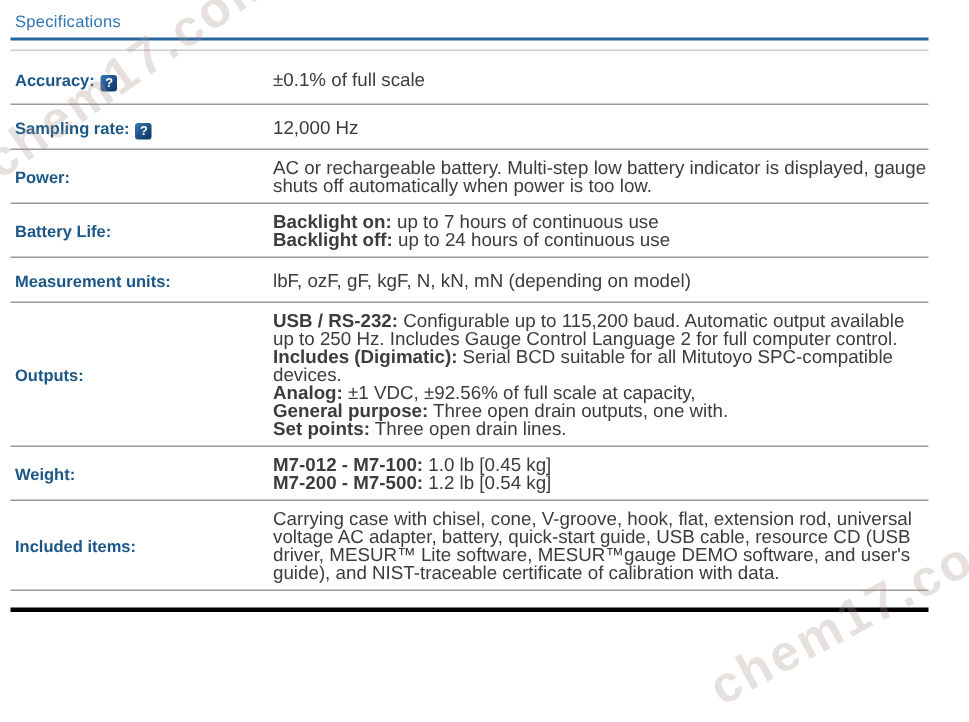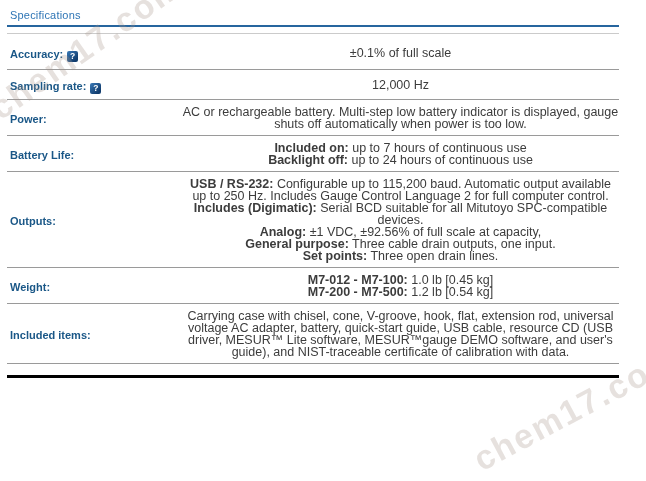--- a/index.html
+++ b/index.html
@@ -41,21 +41,21 @@
     display:inline;
   }
   .help{
     display:inline-flex;align-items:center;justify-content:center;
     width:11px;height:11px;margin-left:4px;vertical-align:-1px;
     background:linear-gradient(135deg,#3a7ab8 0%,#123d6e 80%);
     color:#ffffff;font-size:8.5px;font-weight:bold;border-radius:2px;
     cursor:pointer;
   }
   td.cell-value{color:#3c3c3c;font-size:12.5px;line-height:12px;}
-  .vpar{margin:0;padding:0;text-align:center;}
+  .vpar{margin:0;padding:0;}
   .vpar b{font-weight:bold;color:#3c3c3c;}
 
   
   .wm{
     position:absolute;pointer-events:none;white-space:nowrap;
     font-size:34px;font-weight:bold;letter-spacing:2px;
     color:rgba(166,146,136,0.28);
     z-index:5;
   }
   .wm1{left:-6px;top:92px;transform:rotate(-35deg);transform-origin:0 50%;}
@@ -84,31 +84,37 @@
         </tr>
         <tr>
           <td class="cell-label"><span class="lbl">Power:</span></td>
           <td class="cell-value">
             <div class="vpar"><span>AC or rechargeable battery. Multi-step low battery indicator is displayed, gauge shuts off automatically when power is too low.</span></div>
           </td>
         </tr>
         <tr>
           <td class="cell-label"><span class="lbl">Battery Life:</span></td>
           <td class="cell-value">
-            <div class="vpar"><b>Included on:</b><span> up to 7 hours of continuous use</span></div>
+            <div class="vpar"><b>Backlight on:</b><span> up to 7 hours of continuous use</span></div>
             <div class="vpar"><b>Backlight off:</b><span> up to 24 hours of continuous use</span></div>
+          </td>
+        </tr>
+        <tr>
+          <td class="cell-label"><span class="lbl">Measurement units:</span></td>
+          <td class="cell-value">
+            <div class="vpar"><span>lbF, ozF, gF, kgF, N, kN, mN (depending on model)</span></div>
           </td>
         </tr>
         <tr>
           <td class="cell-label"><span class="lbl">Outputs:</span></td>
           <td class="cell-value">
             <div class="vpar"><b>USB / RS-232:</b><span> Configurable up to 115,200 baud. Automatic output available up to 250 Hz. Includes Gauge Control Language 2 for full computer control.</span></div>
             <div class="vpar"><b>Includes (Digimatic):</b><span> Serial BCD suitable for all Mitutoyo SPC-compatible devices.</span></div>
             <div class="vpar"><b>Analog:</b><span> ±1 VDC, ±92.56% of full scale at capacity,</span></div>
-            <div class="vpar"><b>General purpose:</b><span> Three cable drain outputs, one input.</span></div>
+            <div class="vpar"><b>General purpose:</b><span> Three open drain outputs, one with.</span></div>
             <div class="vpar"><b>Set points:</b><span> Three open drain lines.</span></div>
           </td>
         </tr>
         <tr>
           <td class="cell-label"><span class="lbl">Weight:</span></td>
           <td class="cell-value">
             <div class="vpar"><b>M7-012 - M7-100:</b><span> 1.0 lb [0.45 kg]</span></div>
             <div class="vpar"><b>M7-200 - M7-500:</b><span> 1.2 lb [0.54 kg]</span></div>
           </td>
         </tr>

